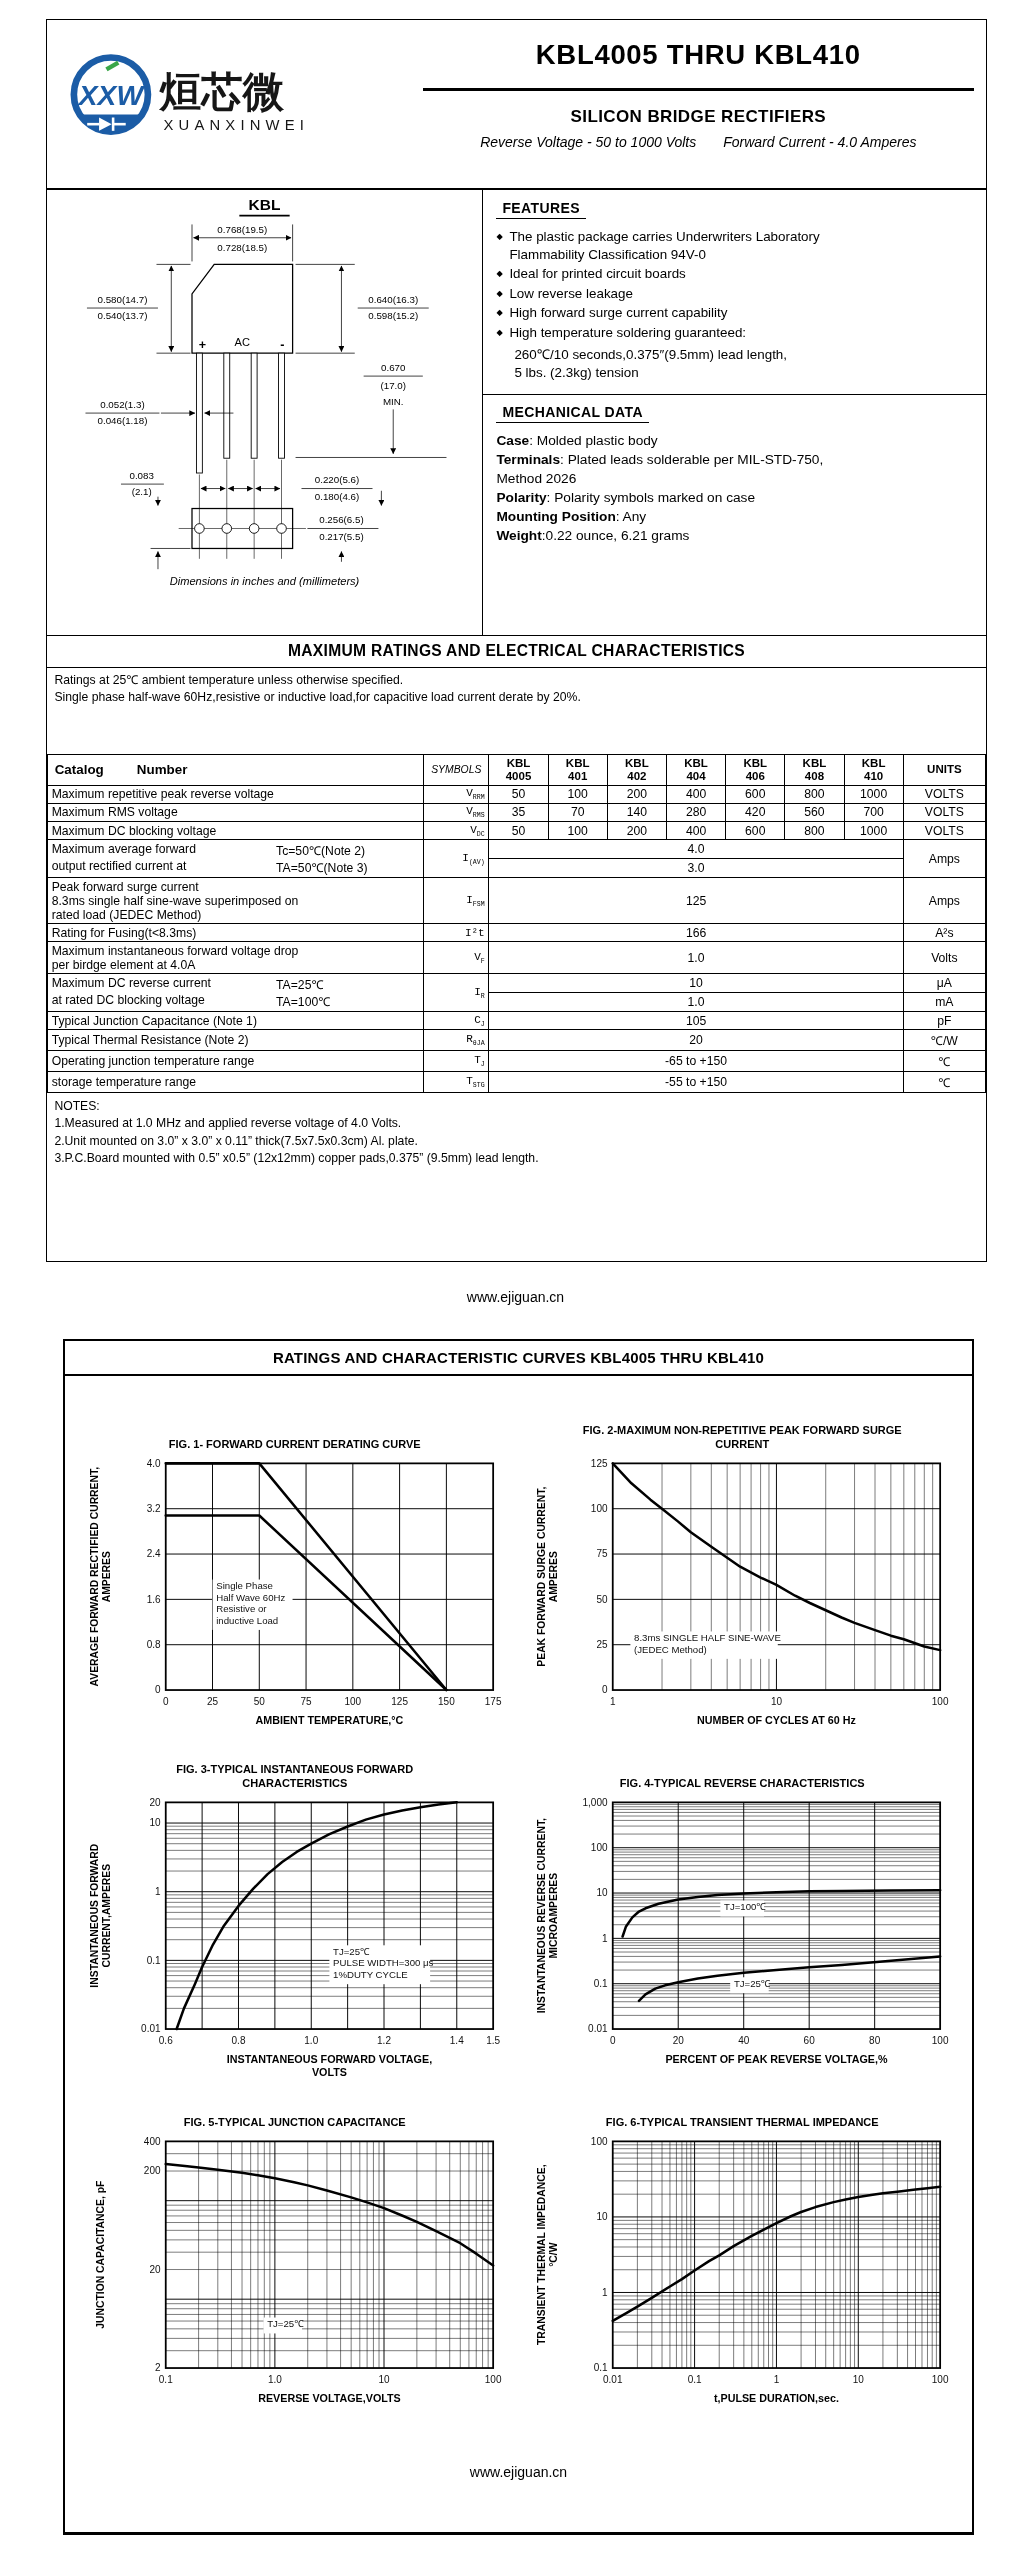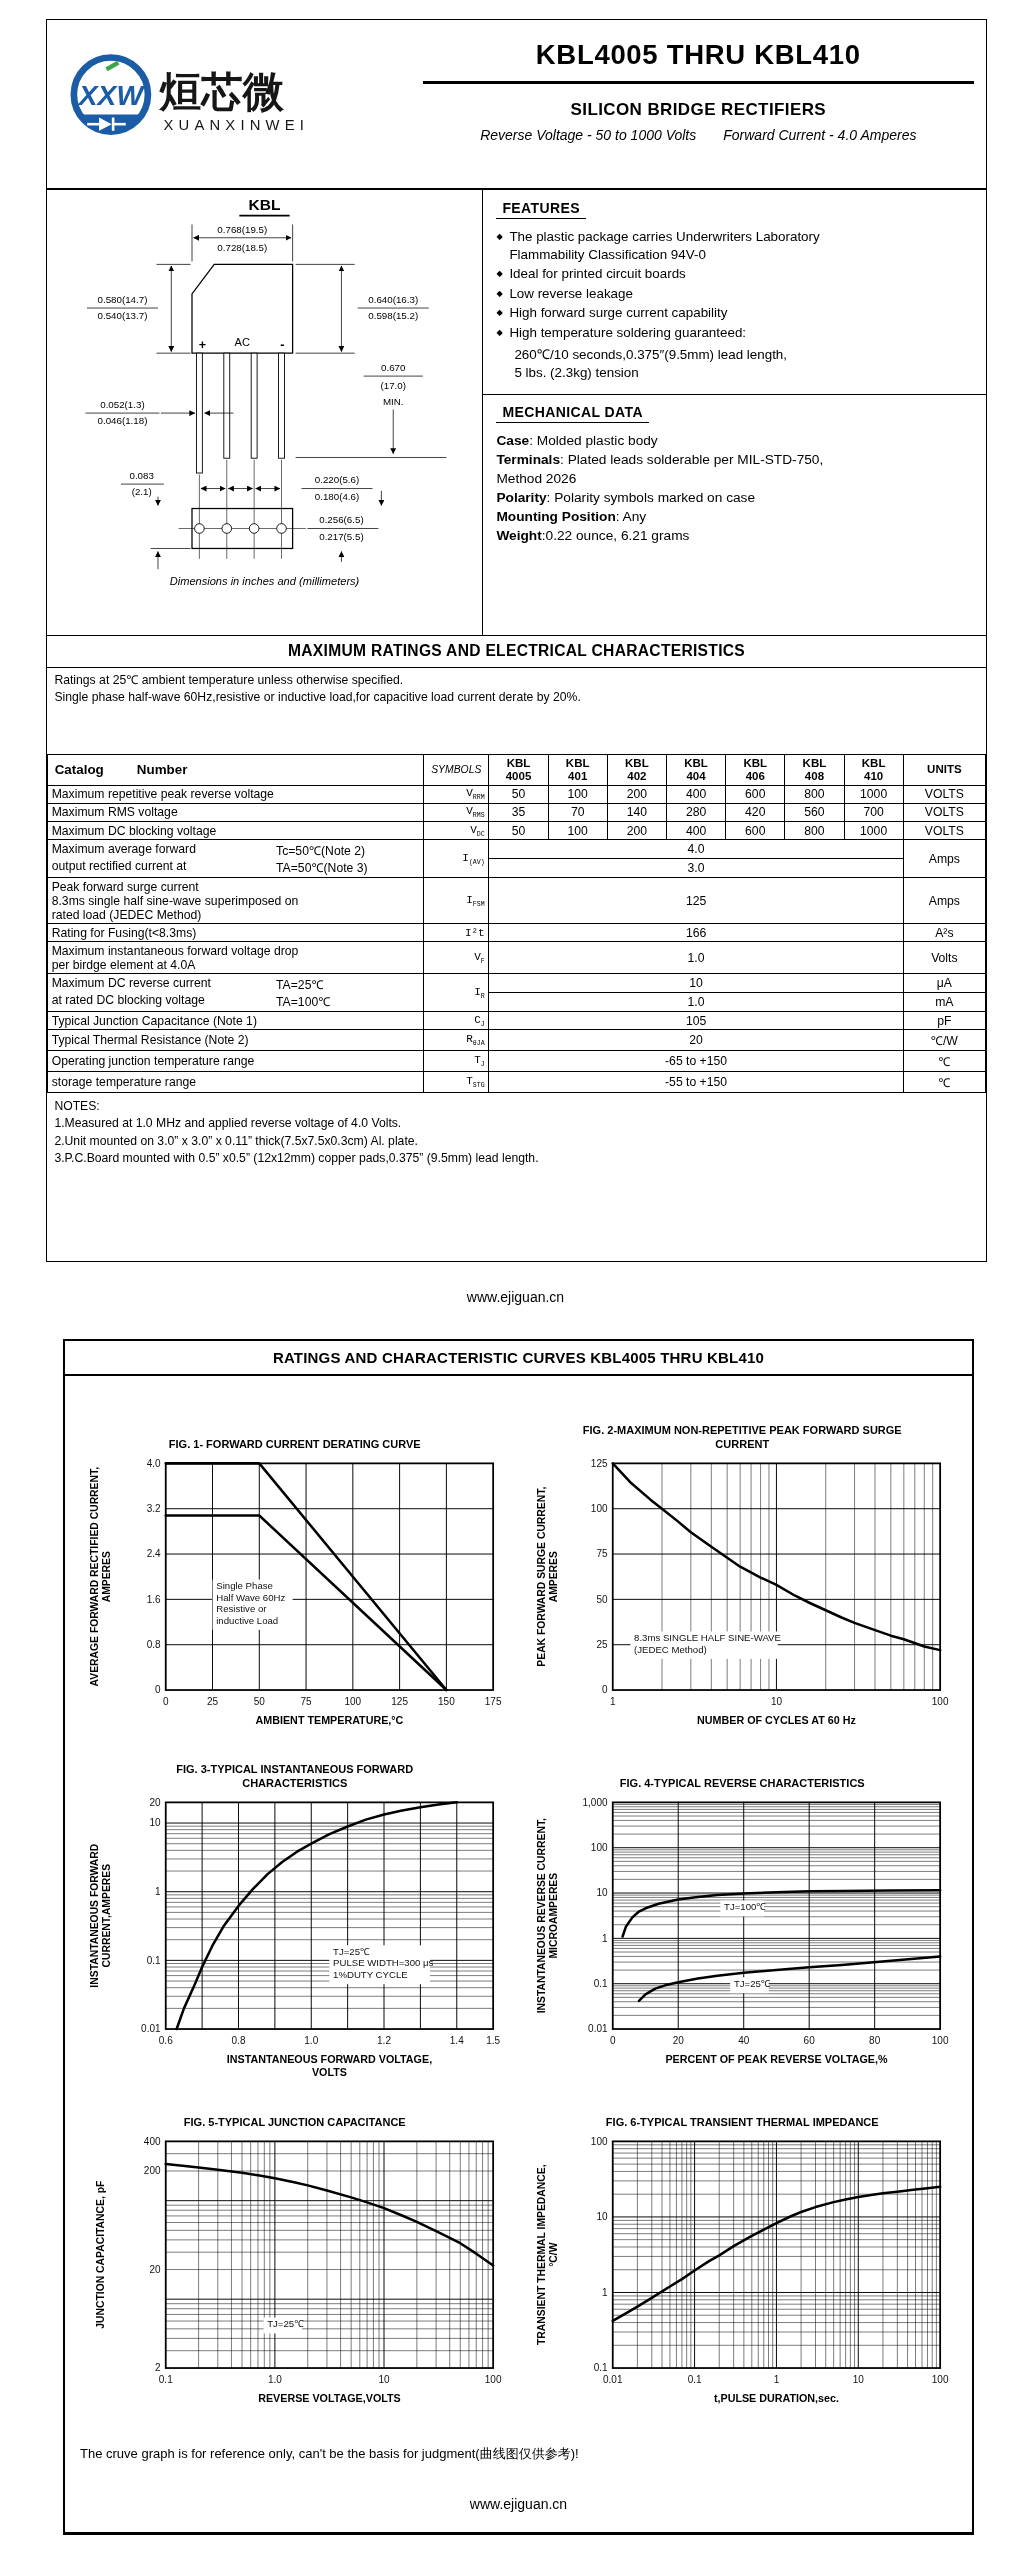--- a/index.html
+++ b/index.html
@@ -1,21 +1,21 @@
 <!DOCTYPE html>
 <html style="font-size:12px"><head>
 <meta charset="utf-8">
 <style>
   html,body{margin:0;padding:0;background:#fff;}
   body{width:1031px;font-family:"Liberation Sans",sans-serif;color:#000;}
   .page1{margin:18.5px 0 0 46px;width:941px;height:1243px;border:1.5px solid #000;box-sizing:border-box;background:#fff;}
   .p1-header{display:flex;height:168px;}
   .logo-wrap{width:371px;padding:21px 0 0 15px;box-sizing:border-box;}
   .titleblock{flex:1;padding:19.3px 7.4px 0 0;text-align:center;}
-  .part-range{font-size:27.5px;font-weight:bold;letter-spacing:0.7px;border-bottom:3px solid #000;padding-bottom:10px;margin:0 4.5px;}
+  .part-range{font-size:27.5px;font-weight:bold;letter-spacing:0.7px;border-bottom:3px solid #000;padding-bottom:17px;margin:0 4.5px;}
   .part-family{font-size:17px;font-weight:bold;margin-top:16.3px;letter-spacing:0.4px;}
   .part-tagline{font-size:14px;font-style:italic;margin-top:7.4px;display:flex;justify-content:center;gap:27px;}
   .p1-cols{display:flex;border-top:2.2px solid #000;height:445px;}
   .col-left{width:436px;border-right:1.5px solid #000;box-sizing:border-box;}
   .col-right{flex:1;padding:4.5px 10.4px 0 13.4px;}
   .sec-title{margin:6px 0 9px;}
   .sec-title span{font-size:14px;font-weight:bold;border-bottom:1.9px solid #000;padding:0 6px 2.2px;display:inline-block;letter-spacing:0.4px;}
   ul.features{list-style:none;margin:0;padding:0;font-size:13.4px;line-height:1.3;}
   ul.features li{display:flex;gap:6.7px;margin-bottom:2.2px;}
   .bullet{font-size:8.2px;margin-top:3.7px;flex:0 0 auto;}
@@ -766,16 +766,15 @@
           <text x="111" y="222.5" text-anchor="end" font-size="13.5" fill="#111">1</text>
           <text x="111" y="120.5" text-anchor="end" font-size="13.5" fill="#111">10</text>
           <text x="111" y="18.5" text-anchor="end" font-size="13.5" fill="#111">100</text>
           <polyline points="118.0,256.4 137.5,245.3 151.3,237.1 170.7,225.2 195.2,209.9 211.4,200.0 228.5,188.4 248.0,175.7 261.8,167.9 281.2,155.5 305.7,141.7 321.9,133.1 339.0,124.3 358.5,115.1 372.3,109.4 391.7,102.7 416.2,96.0 432.4,92.5 449.5,89.2 469.0,86.2 482.8,84.2 502.2,81.9 526.7,79.1 542.9,77.2 560.0,75.4" fill="none" stroke="#000" stroke-width="3.4" stroke-linejoin="round" stroke-linecap="round"></polyline>
           <text x="339" y="366" text-anchor="middle" font-size="14.5" font-weight="bold" fill="#000">t,PULSE DURATION,sec.</text>
           <text x="26" y="167" text-anchor="middle" font-size="14" font-weight="bold" fill="#000" transform="rotate(-90 26 167)">TRANSIENT THERMAL IMPEDANCE,</text>
           <text x="43" y="167" text-anchor="middle" font-size="14" font-weight="bold" fill="#000" transform="rotate(-90 43 167)">°C/W</text>
         </svg>
     </div>
   </div>
-  <div class="p2-note">The cruve graph is for reference only, can't be the basis for judgment(曲线图仅供参考)!</div>
   <div class="p2-url">www.ejiguan.cn</div>
 </div>
 
 
 </body></html>

